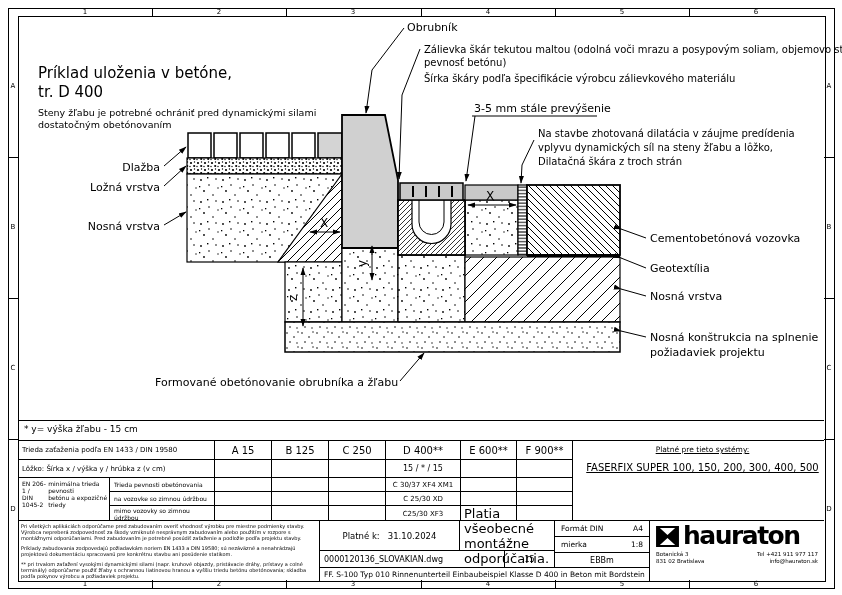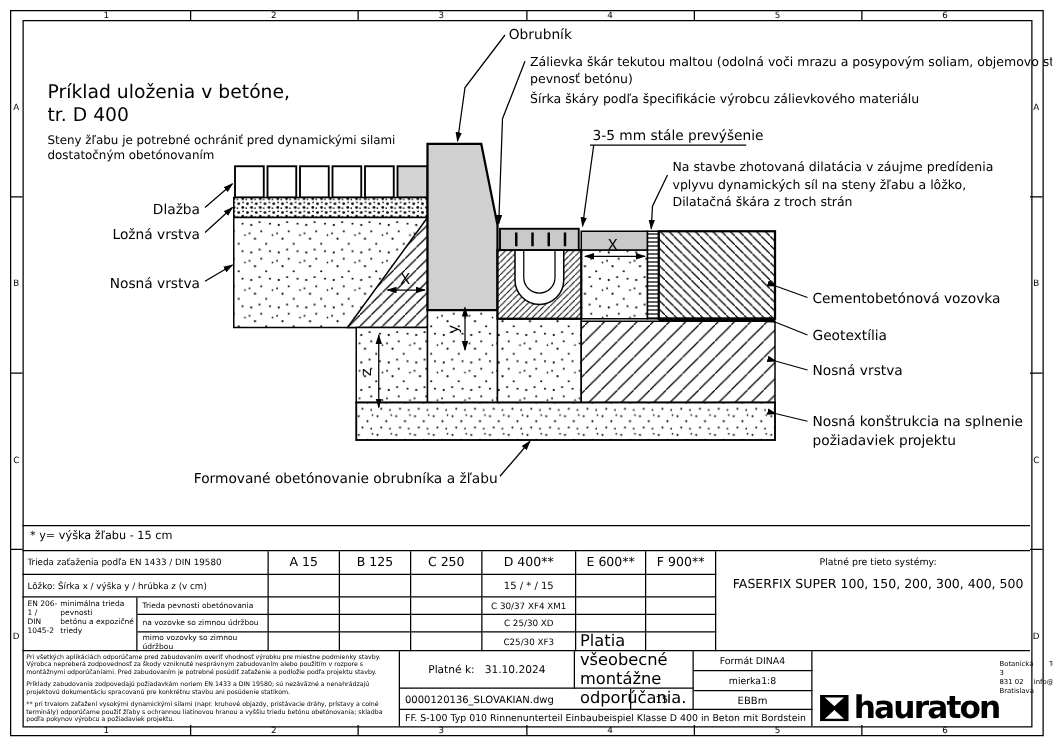--- a/index.html
+++ b/index.html
@@ -23,32 +23,32 @@
     grid-template-rows:19px 18px 14px 14px 15px;
     border-top:1.5px solid #000;box-sizing:border-box;font-size:8px;}
   .spec-table>div{border-right:1px solid #000;border-bottom:1px solid #000;box-sizing:border-box;
     display:flex;align-items:center;justify-content:center;overflow:hidden;}
   .spec-table>.lastcol{border-right:none;}
   .spec-table>.lastrow{border-bottom:none;}
   .lab{justify-content:flex-start !important;padding-left:4px;}
   .hdr{font-size:10px;}
   .tiny{font-size:6px;line-height:7px;}
   .pre{white-space:pre-line;}
-  .sysbox{flex-direction:column;align-items:flex-start;justify-content:flex-start !important;padding:4px 0 0 8px;}
+  .sysbox{flex-direction:column;align-items:flex-start;justify-content:flex-start !important;padding:4px 0 0 8px;text-decoration:underline;}
   .sys1{font-size:7.5px;margin-bottom:8px;}
   .sys2{font-size:10px;}
   
   .tb{left:18px;top:520px;width:806px;height:60px;font-size:8px;}
   .tb .cell{position:absolute;box-sizing:border-box;}
   .br{border-right:1px solid #000;} .bb{border-bottom:1px solid #000;}
   .disc{font-size:5px;line-height:6px;padding:2px 3px;}
   .disc p{margin:0 0 4px 0;}
   .cen{display:flex;align-items:center;justify-content:center;}
-  .split{display:flex;align-items:center;justify-content:center;padding:0 6px;font-size:7.5px;}
-  .haur{display:flex;flex-direction:row;padding:4px 6px;}
+  .split{display:flex;align-items:center;justify-content:space-between;padding:0 6px;font-size:7.5px;}
+  .haur{display:flex;flex-direction:column;padding:4px 6px;}
   .haur-top{display:flex;align-items:flex-end;gap:4px;}
   .wordmark{font-weight:bold;font-size:25px;line-height:22px;letter-spacing:-1.5px;font-family:"DejaVu Sans",sans-serif;}
   .addr{display:flex;justify-content:space-between;margin-top:4px;font-size:5.5px;line-height:7px;}
   svg text{font-family:"DejaVu Sans",sans-serif;font-size:11px;fill:#000;}
   svg .dim{font-size:12px;}
 </style>
 </head>
 <body>
 
 <div class="abs outer-frame"></div>

